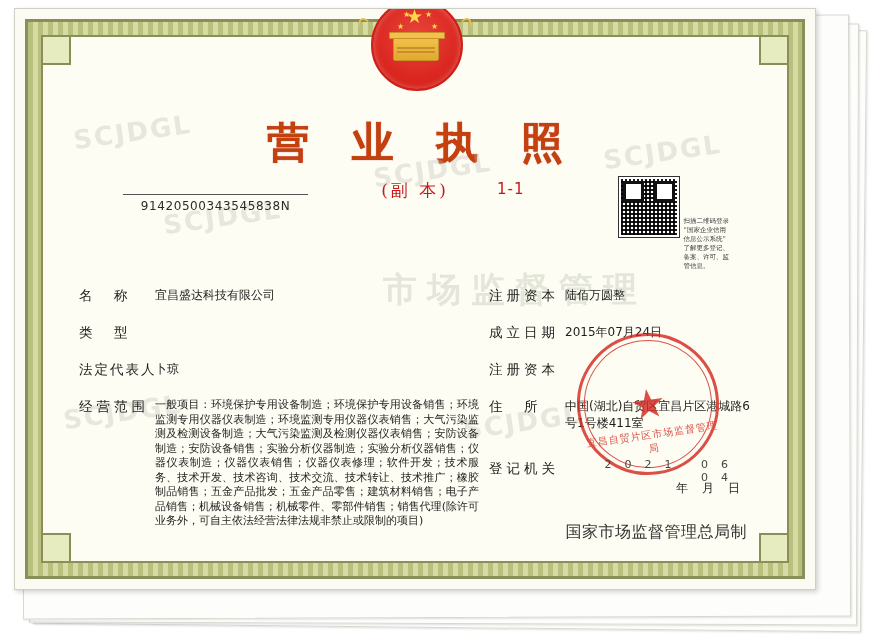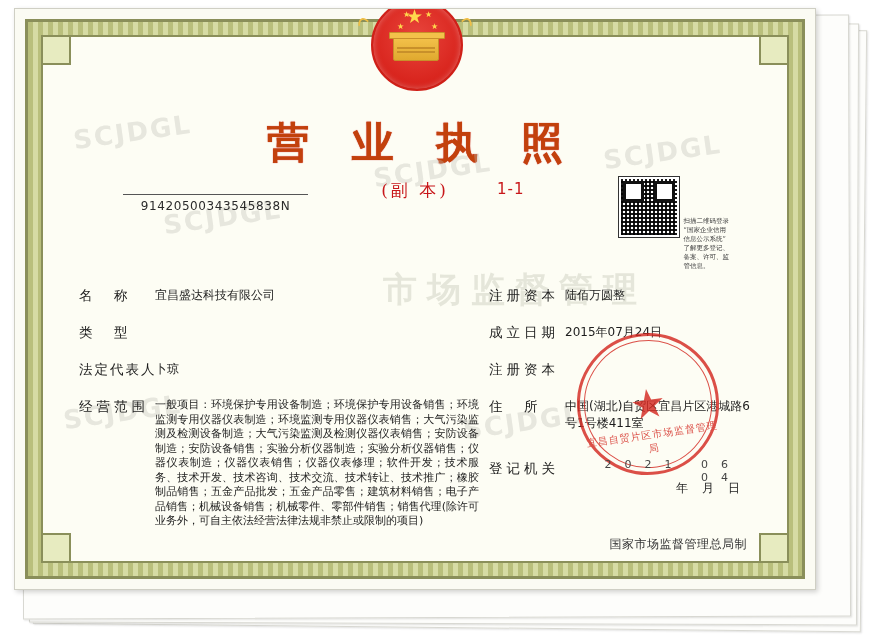--- a/index.html
+++ b/index.html
@@ -215,22 +215,22 @@
     position:absolute;
     right:46px; bottom:64px;
     font-size:12px;color:#1d1d1d;letter-spacing:1px;
   }
   .date-row .ymd{
     position:absolute;right:0;top:-22px;width:150px;text-align:right;
     color:#444;font-size:11px;letter-spacing:13px;
   }
   .footer{
     position:absolute;
-    right:40px; bottom:8px;
-    font-size:12px;color:#333;letter-spacing:0.5px;
+    right:40px; bottom:18px;
+    font-size:16px;color:#333;letter-spacing:0.5px;
   }
 
   
   .wm{
     position:absolute;
     color:rgba(190,190,180,0.35);
     font-size:26px;
     font-weight:bold;
     letter-spacing:2px;
     font-family:"DejaVu Sans", sans-serif;

